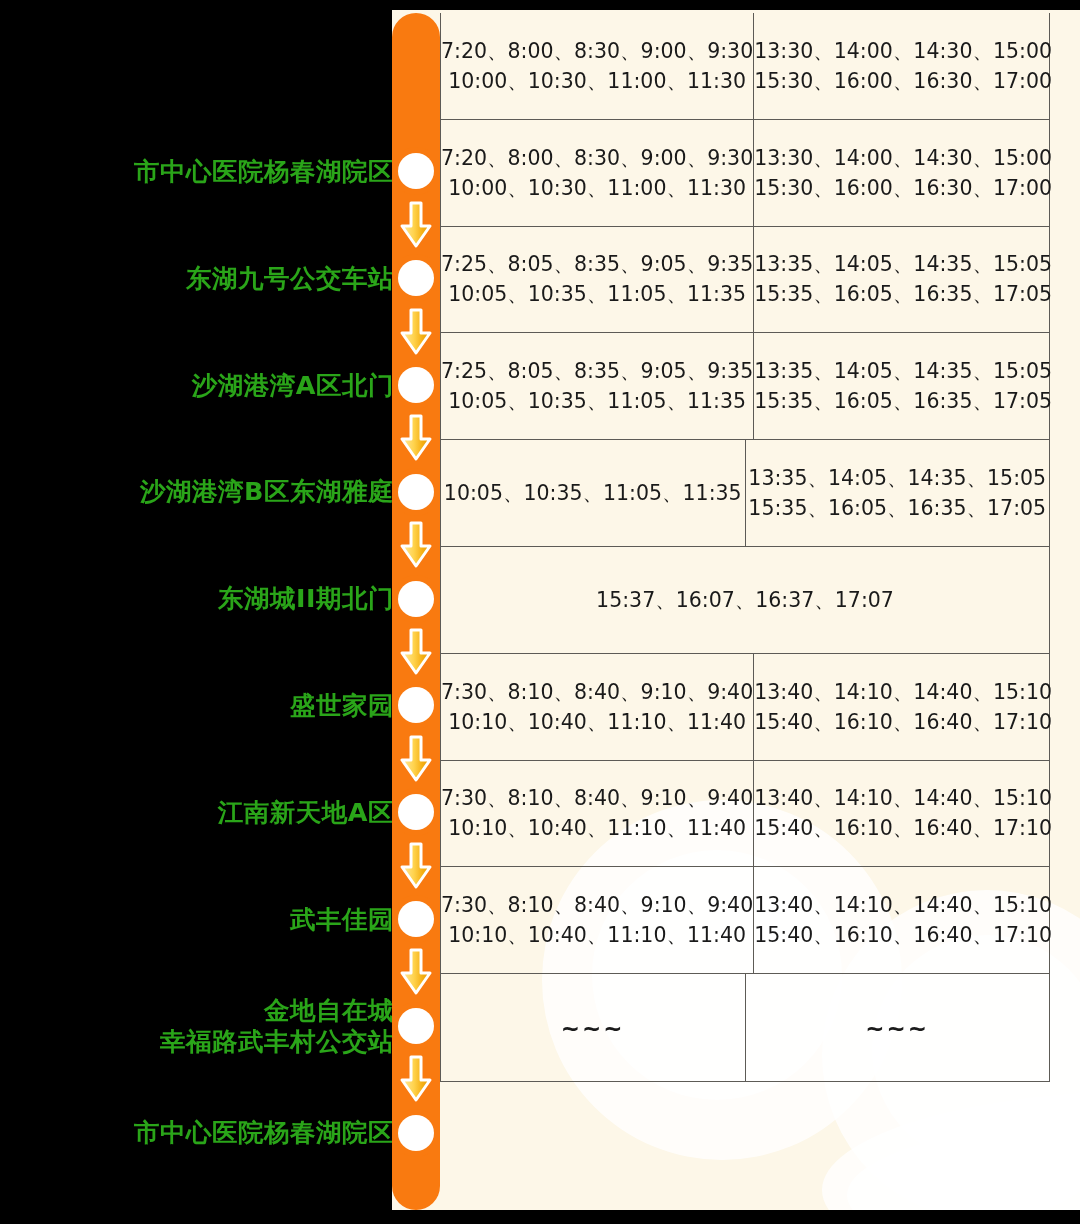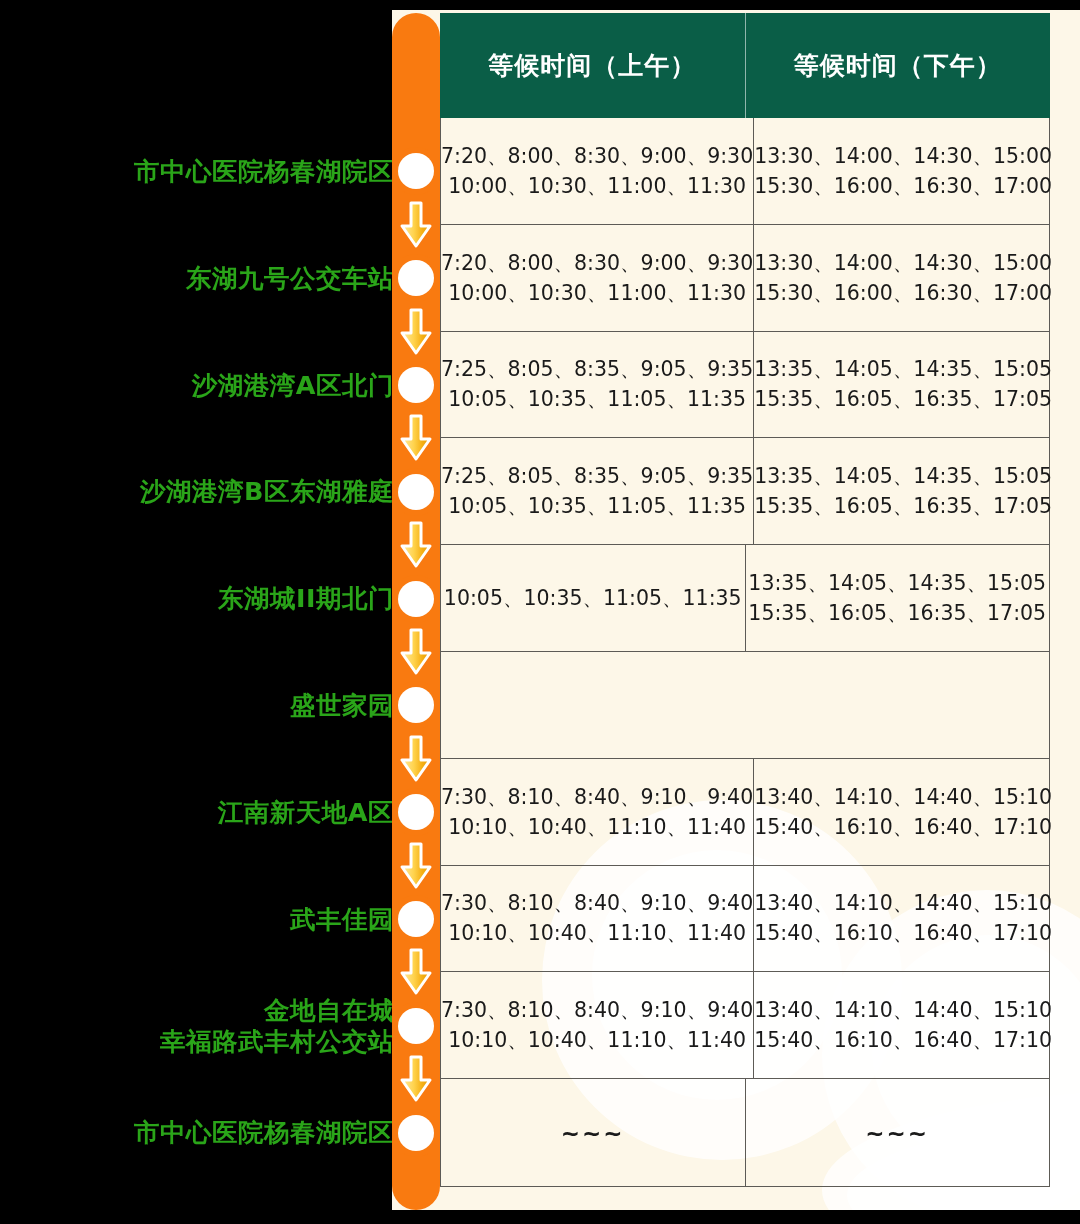--- a/index.html
+++ b/index.html
@@ -185,24 +185,20 @@
         <div>幸福路武丰村公交站</div>
       </div>
       <div class="station" style="top: 1117.1px;">
         <div>市中心医院杨春湖院区</div>
       </div>
     </div>
 
   <div class="track"></div>
 
   <div class="table">
-    <div class="thead">
-      <div class="th">等候时间（上午）</div>
-      <div class="th">等候时间（下午）</div>
-    </div>
     <div class="tbody">
         <div class="tr">
           <div class="td">
             <span class="ln">7:20、8:00、8:30、9:00、9:30</span>
             <span class="ln">10:00、10:30、11:00、11:30</span>
           </div>
           <div class="td">
             <span class="ln">13:30、14:00、14:30、15:00</span>
             <span class="ln">15:30、16:00、16:30、17:00</span>
           </div>
@@ -241,20 +237,21 @@
           <div class="td">
             <span class="ln">10:05、10:35、11:05、11:35</span>
           </div>
           <div class="td">
             <span class="ln">13:35、14:05、14:35、15:05</span>
             <span class="ln">15:35、16:05、16:35、17:05</span>
           </div>
         </div>
         <div class="tr">
           <div class="td">
+            <span class="ln">15:37、16:07、16:37、17:07</span>
           </div>
         </div>
         <div class="tr">
           <div class="td">
             <span class="ln">7:30、8:10、8:40、9:10、9:40</span>
             <span class="ln">10:10、10:40、11:10、11:40</span>
           </div>
           <div class="td">
             <span class="ln">13:40、14:10、14:40、15:10</span>
             <span class="ln">15:40、16:10、16:40、17:10</span>

